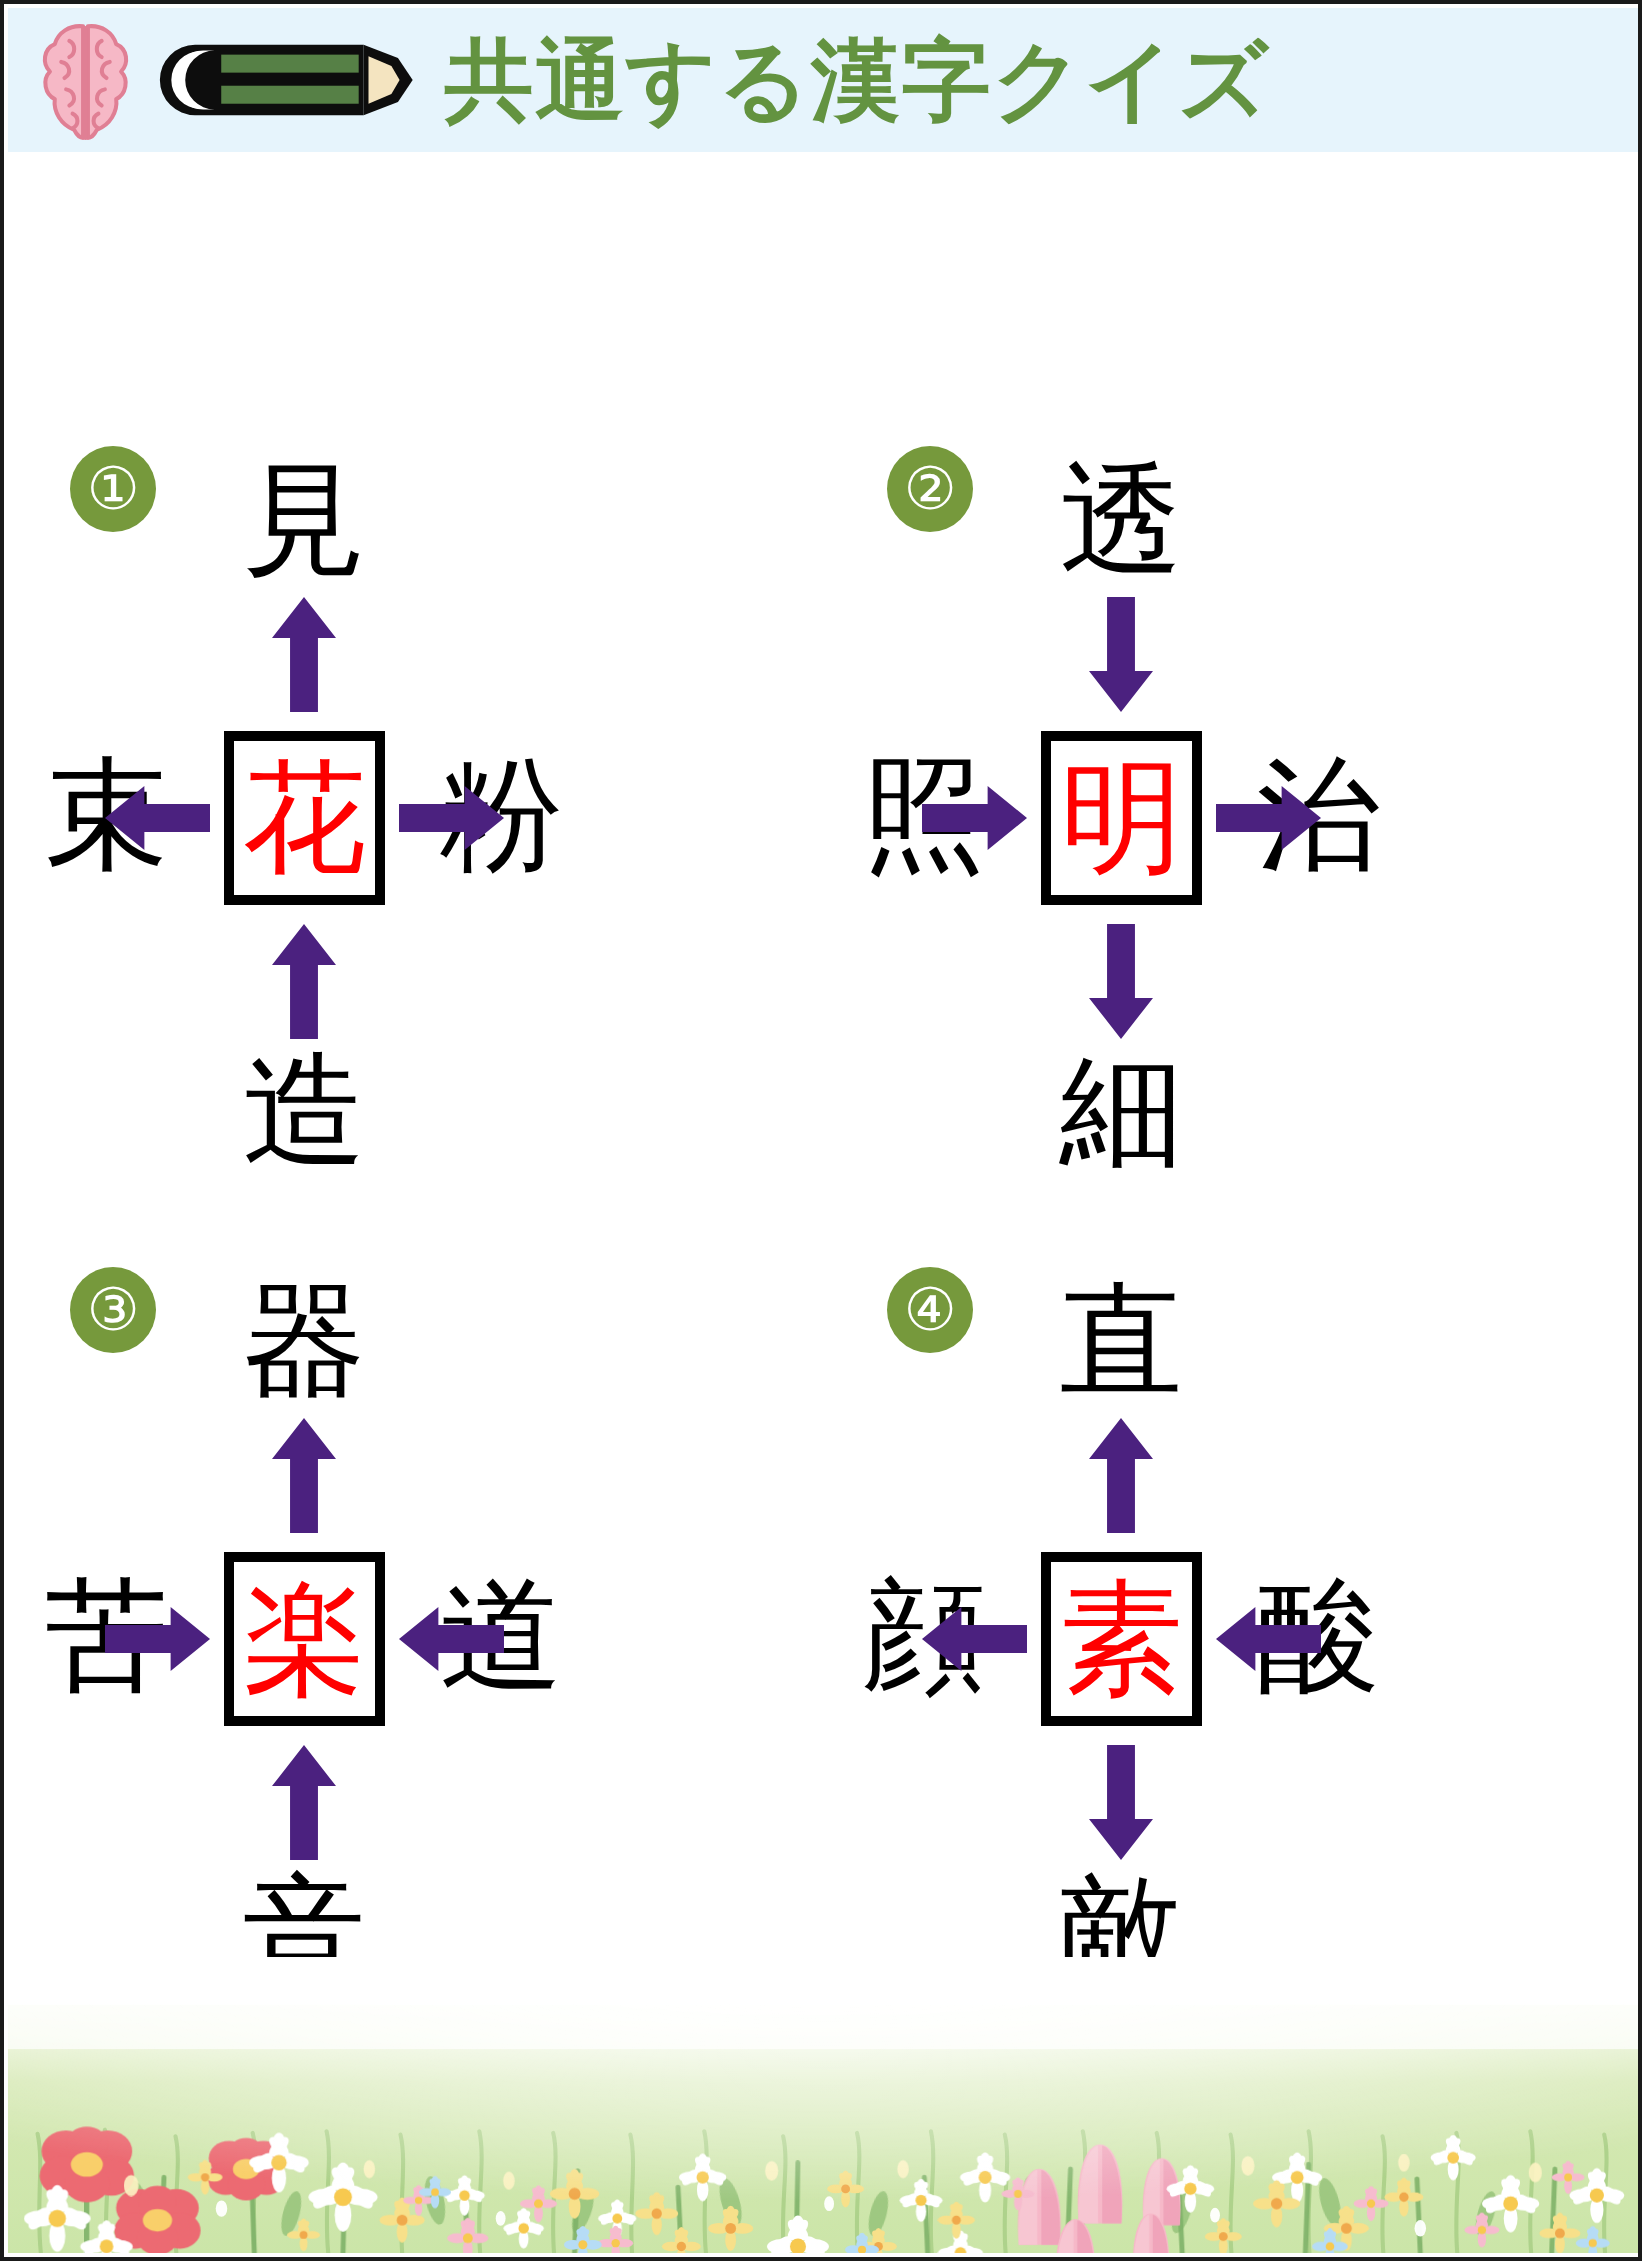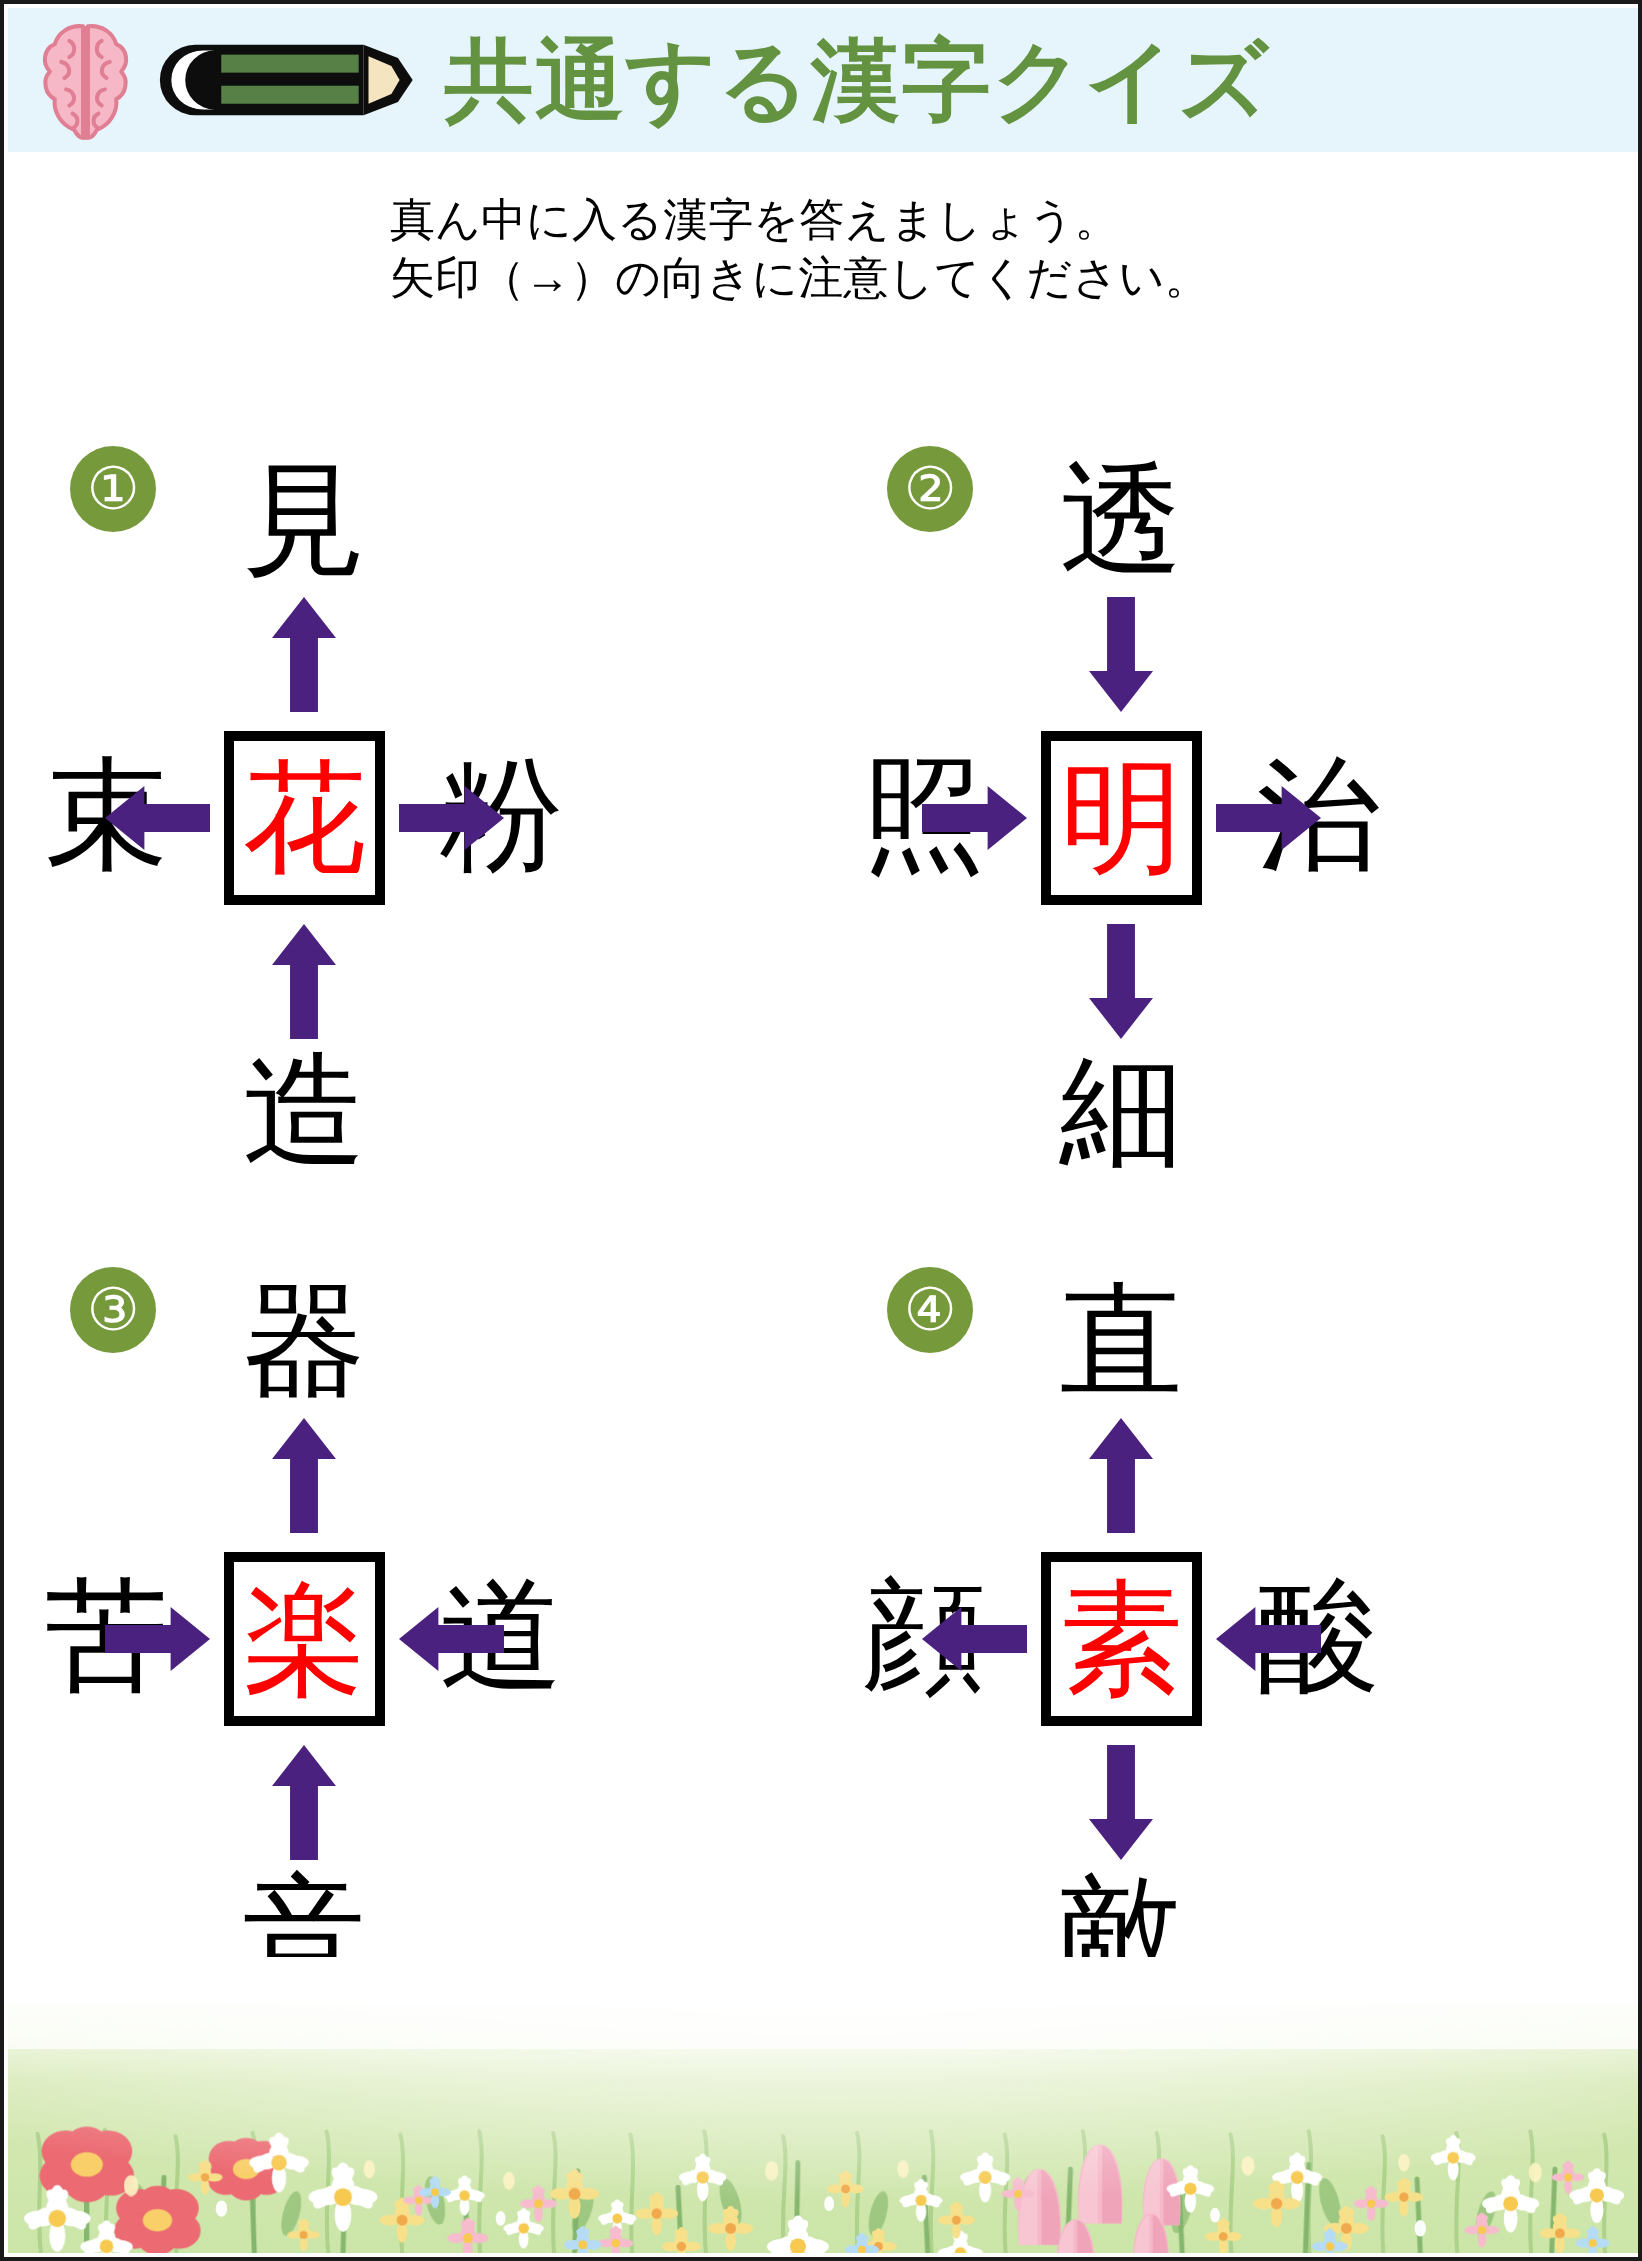--- a/index.html
+++ b/index.html
@@ -194,24 +194,20 @@
       <rect x="84" y="24" width="168" height="22" fill="#568046"></rect>
       <rect x="84" y="62" width="168" height="22" fill="#568046"></rect>
 
       <path d="M258 12 L300 28 L318 55 L300 82 L258 98 Z" fill="#0d0d0d"></path>
       <path d="M264 26 L292 38 L302 55 L292 72 L264 84 Z" fill="#f4e4c0"></path>
     </svg>
 
     <div class="header-title">共通する漢字クイズ</div>
   </div>
 
-  <div class="instructions">
-    <div>真ん中に入る漢字を答えましょう。</div>
-    <div>矢印（→）の向きに注意してください。</div>
-  </div>
 
   <div class="grid">
 
     <div class="puzzle">
       <div class="badge">①</div>
       <div class="cross">
         <div class="kanji k-top">見</div>
         <div class="kanji k-bottom">造</div>
         <div class="kanji k-left">束</div>
         <div class="kanji k-right">粉</div>

